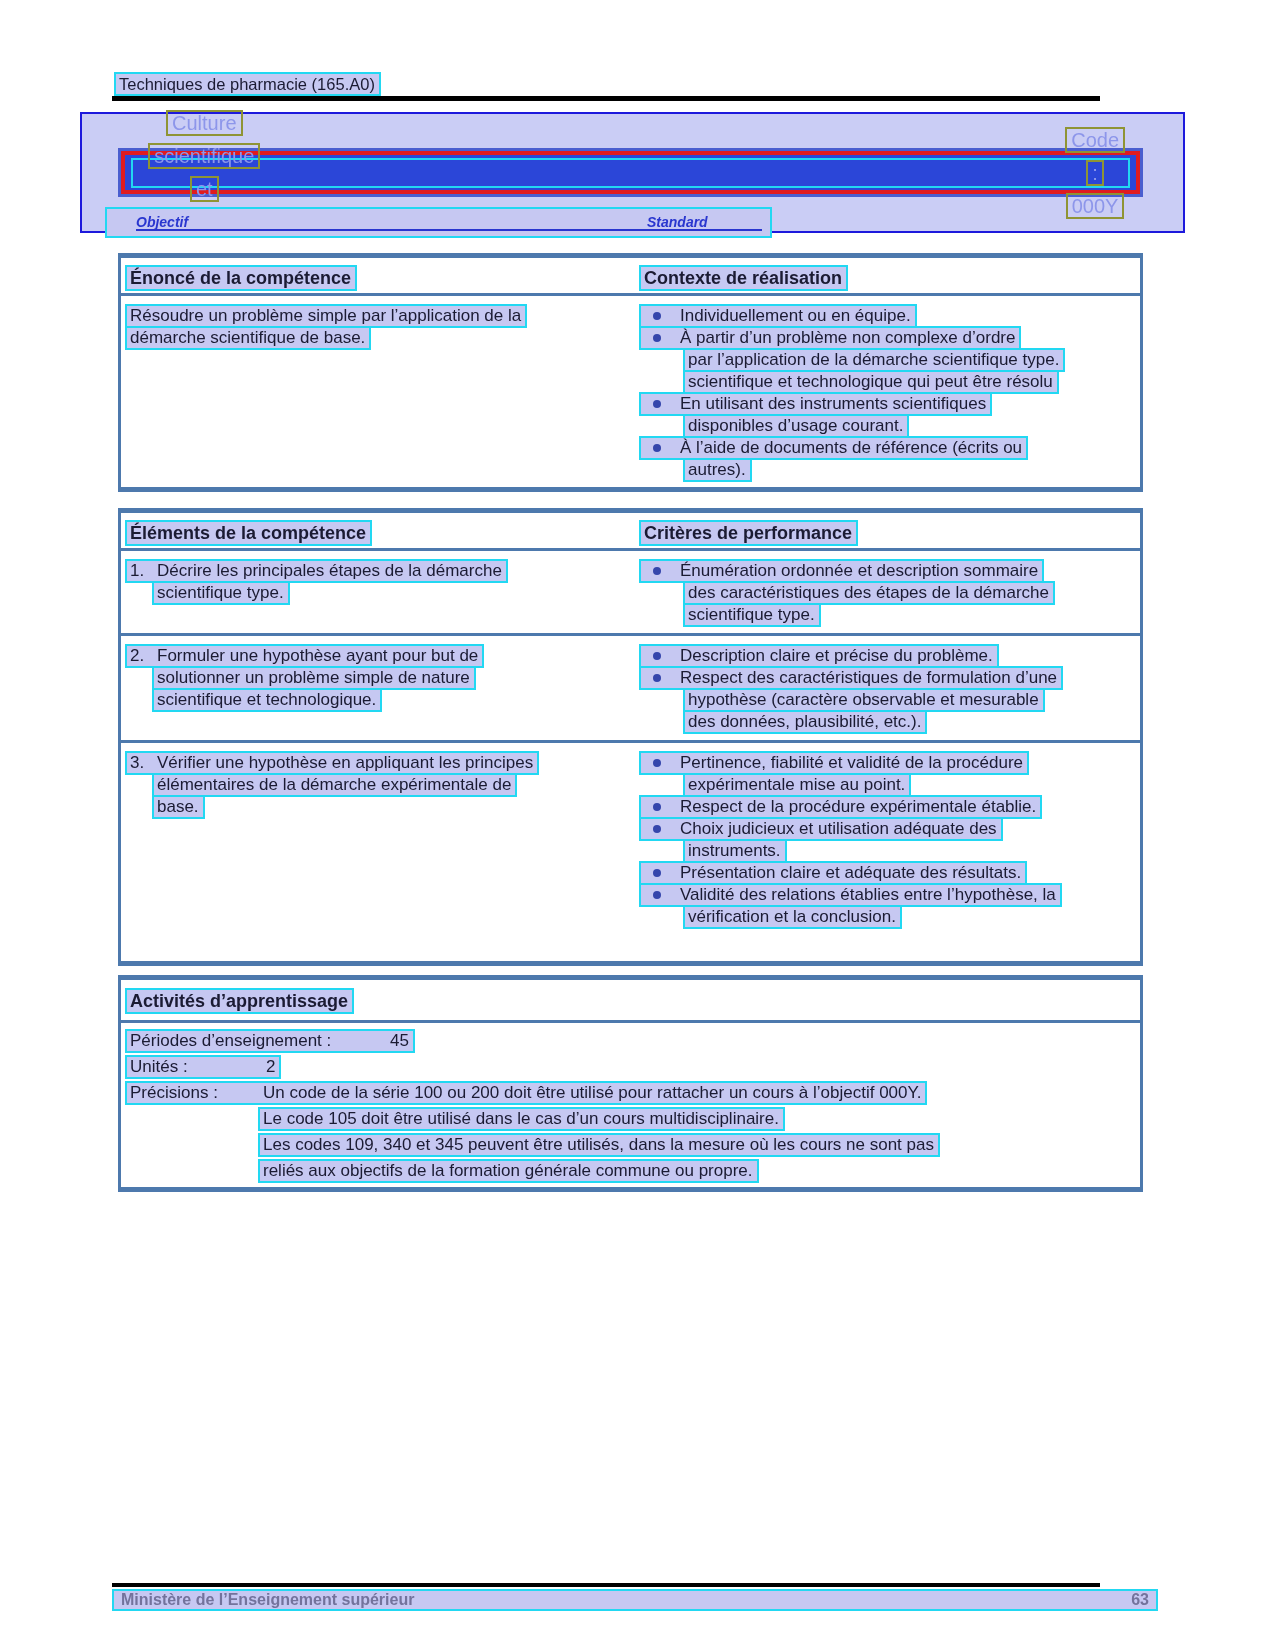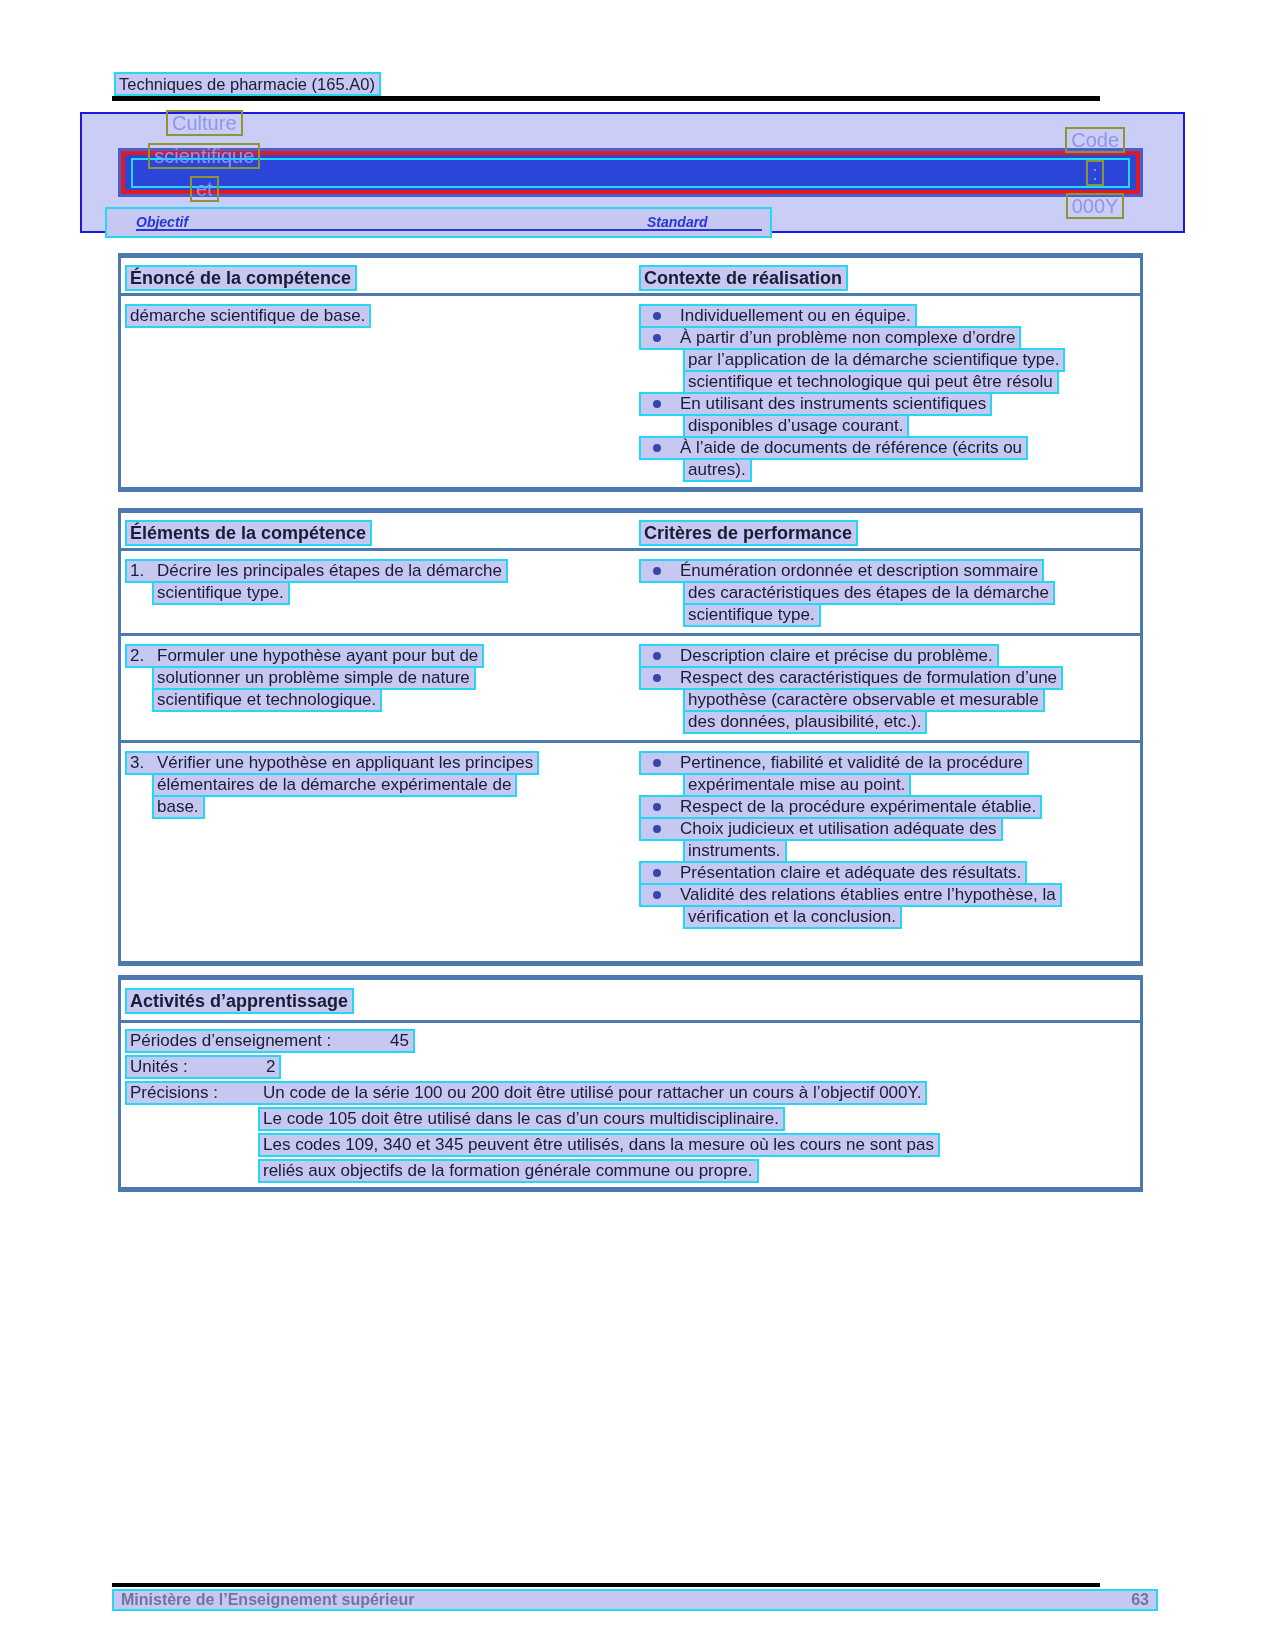--- a/index.html
+++ b/index.html
@@ -106,20 +106,21 @@
     <div class="thead">
       <div class="ln">
         <span class="hl">Énoncé de la compétence</span>
       </div>
       <div class="ln">
         <span class="hl">Contexte de réalisation</span>
       </div>
     </div>
     <div class="trow">
       <div class="cell" id="t1-left">
+          <div class="ln"><span class="hl">Résoudre un problème simple par l’application de la</span></div>
           <div class="ln"><span class="hl">démarche scientifique de base.</span></div>
         </div>
       <div class="cell" id="t1-right">
           <div class="ln"><span class="hl"><i class="dot"></i>Individuellement ou en équipe.</span></div>
           <div class="ln"><span class="hl"><i class="dot"></i>À partir d’un problème non complexe d’ordre</span></div>
           <div class="ln" style="margin-left: 44px;"><span class="hl">par l’application de la démarche scientifique type.</span></div>
           <div class="ln" style="margin-left: 44px;"><span class="hl">scientifique et technologique qui peut être résolu</span></div>
           <div class="ln"><span class="hl"><i class="dot"></i>En utilisant des instruments scientifiques</span></div>
           <div class="ln" style="margin-left: 44px;"><span class="hl">disponibles d’usage courant.</span></div>
           <div class="ln"><span class="hl"><i class="dot"></i>À l’aide de documents de référence (écrits ou</span></div>

